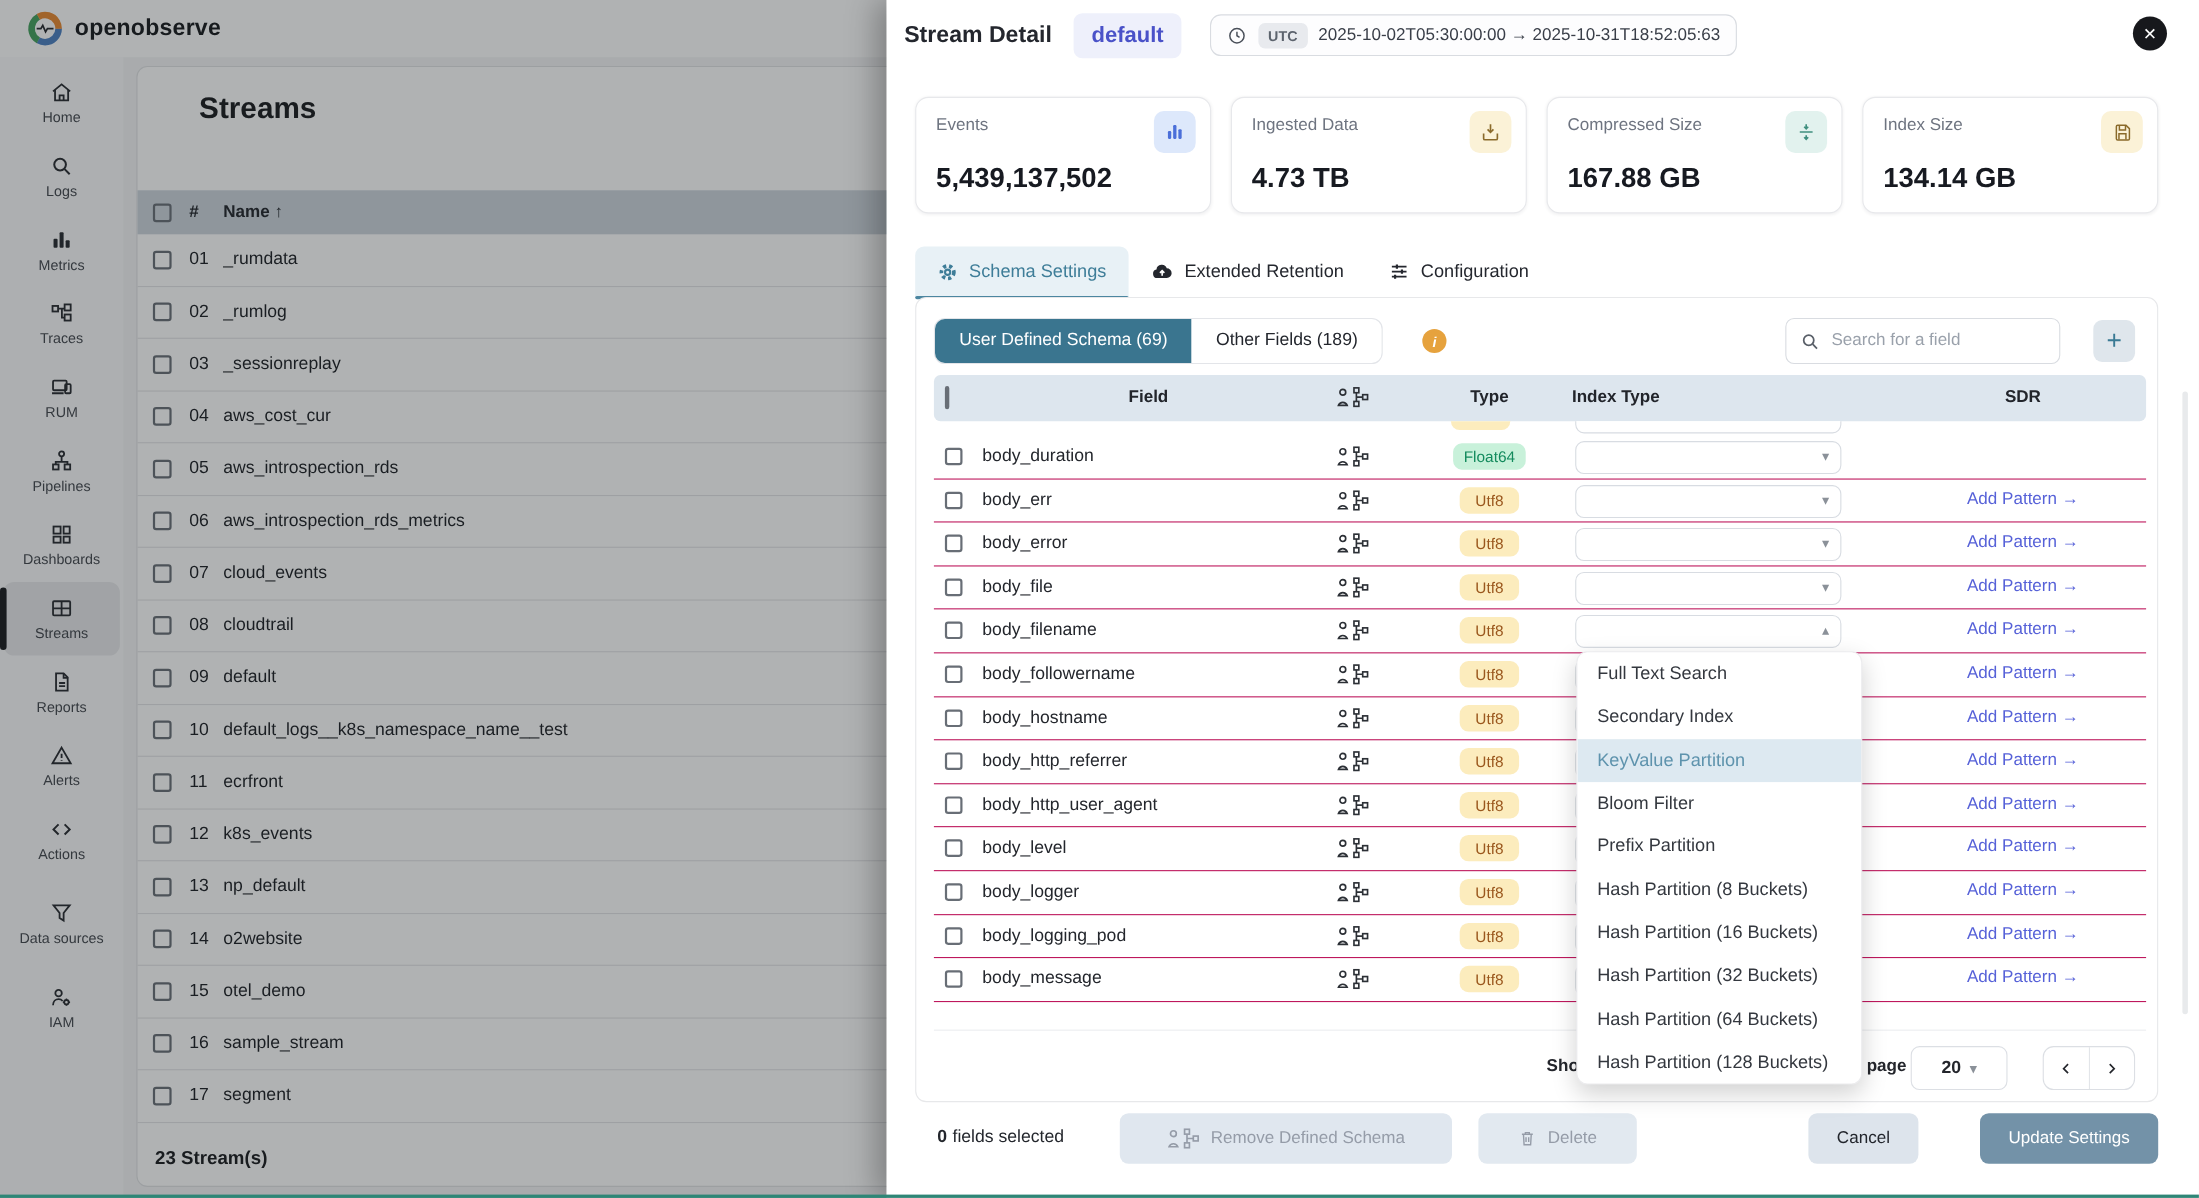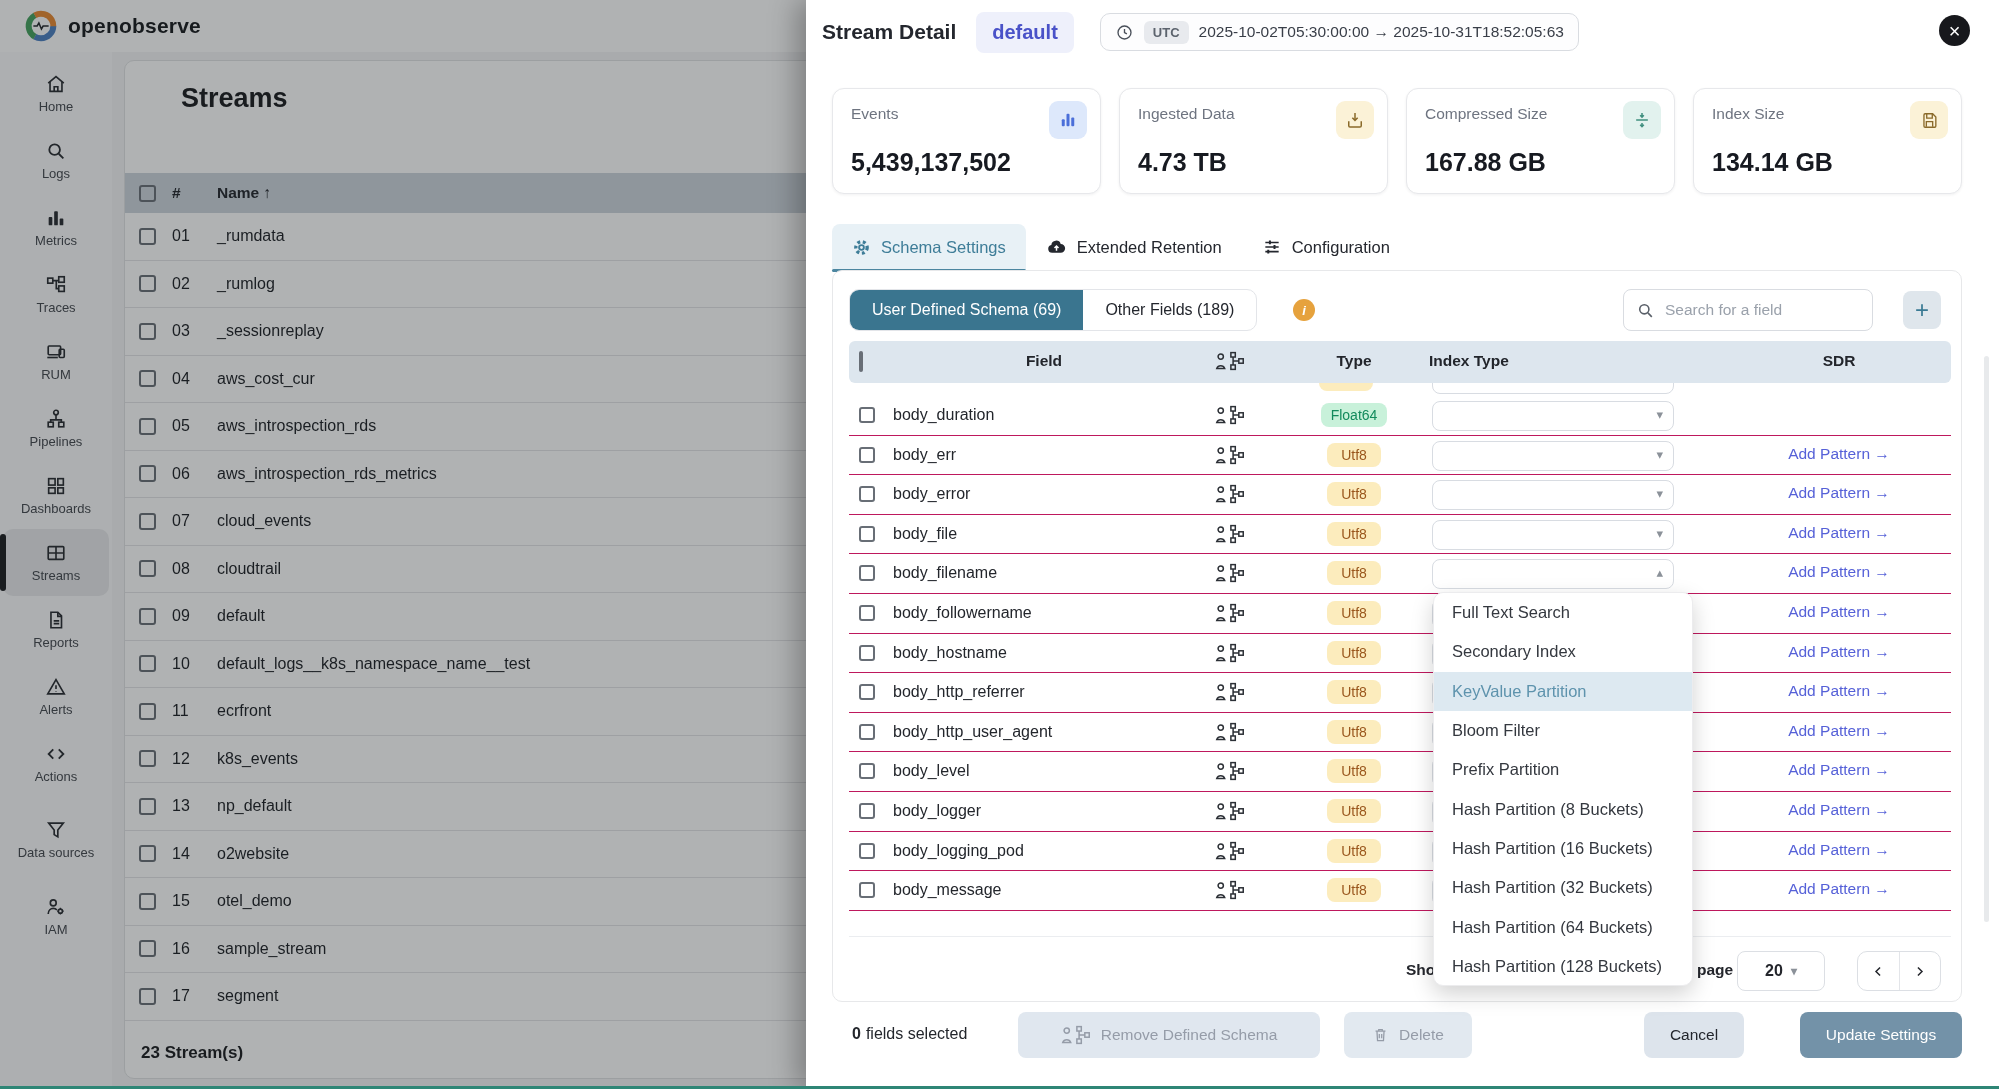--- a/index.html
+++ b/index.html
@@ -15,21 +15,21 @@
   .nav-item .nav-label{font-size:13px;color:#41454c;text-align:center;line-height:1.15}
   .nav-item.active{background:#e8e9eb}
   .nav-item.active::before{content:"";position:absolute;left:-3px;top:5px;bottom:5px;width:6px;background:#17191d;border-radius:3px}
   .main{position:absolute;left:112px;top:52px;right:0;bottom:0;background:#f4f5f6}
   .streams-card{position:absolute;left:12px;top:8px;width:1610px;bottom:10px;background:#fff;border:1px solid #e1e2e4;border-radius:10px}
   .streams-title{position:absolute;left:56px;top:22px;font-size:27px;font-weight:700;color:#17191d}
   .s-head{position:absolute;left:0;right:0;top:112px;height:40px;background:#ccd4dc;display:flex;align-items:center;font-weight:700;font-size:15.5px;color:#21242a}
   .cb{width:17px;height:17px;border:2px solid #686e76;border-radius:3px;background:transparent}
   .s-cb{position:absolute;left:14px}
   .s-num{position:absolute;left:47px}
-  .s-name{position:absolute;left:92px}
+  .s-name{position:absolute;left:78px}
   .s-rows{position:absolute;left:0;right:0;top:152px}
   .s-row{position:relative;height:47.5px;border-bottom:1px solid #e3e4e6;font-size:16px;color:#1a1d22;display:flex;align-items:center}
   .streams-count{position:absolute;left:16px;top:982px;font-size:17px;font-weight:700;color:#17191d}
   .dim{position:absolute;left:0;top:0;width:806px;height:1089px;background:rgba(30,33,37,.35);z-index:5}
 
   
   .panel{position:absolute;left:806px;top:0;right:0;bottom:0;background:#fff;z-index:10;box-shadow:-10px 0 26px rgba(0,0,0,.28)}
   .p-head{position:absolute;left:0;top:0;right:0;height:64px;display:flex;align-items:center;padding-left:16px}
   .p-title{font-size:21px;font-weight:600;color:#24272e;margin-right:20px}
   .stream-chip{background:#eef0fb;color:#4a52c8;font-weight:700;font-size:20px;padding:9px 16px;border-radius:8px;margin-right:26px}
@@ -98,21 +98,21 @@
   .pg-arrows{position:absolute;left:1008px;top:14px;width:84px;height:40px;border:1px solid #dcdfe4;border-radius:10px;display:flex;color:#24262c}
   .pg-arrow{flex:1;display:flex;align-items:center;justify-content:center;cursor:pointer}
   .pg-arrow+.pg-arrow{border-left:1px solid #e3e5e9}
 
   .p-footer{position:absolute;left:26px;right:37px;top:1012px;height:50px;font-size:16px}
   .sel-text{position:absolute;left:20px;top:13px;color:#23262c}
   .sel-count{font-weight:700}
   .sel-label{margin-left:5px}
   .btn{position:absolute;top:0;height:46px;border-radius:8px;display:flex;align-items:center;justify-content:center;gap:10px;font-size:15.5px;cursor:pointer}
   .btn-remove{left:186px;width:302px;background:#e0e7ef;color:#959ca8}
-  .btn-delete{left:512px;width:128px;background:#e2e9f0;color:#959ca8}
+  .btn-delete{left:512px;width:144px;background:#e2e9f0;color:#959ca8}
   .btn-cancel{right:218px;width:100px;background:#dde4ec;color:#23262d}
   .btn-update{right:0;width:162px;background:#7392a8;color:#fff}
 
   .panel-scrollbar{position:absolute;right:10px;top:356px;width:5px;height:566px;background:#e8eaec;border-radius:3px;z-index:12}
   .bottom-line{position:absolute;left:0;right:0;bottom:0;height:3px;background:#2e8676;z-index:60}
   svg{display:block}
 </style>
 </head>
 <body>
 

